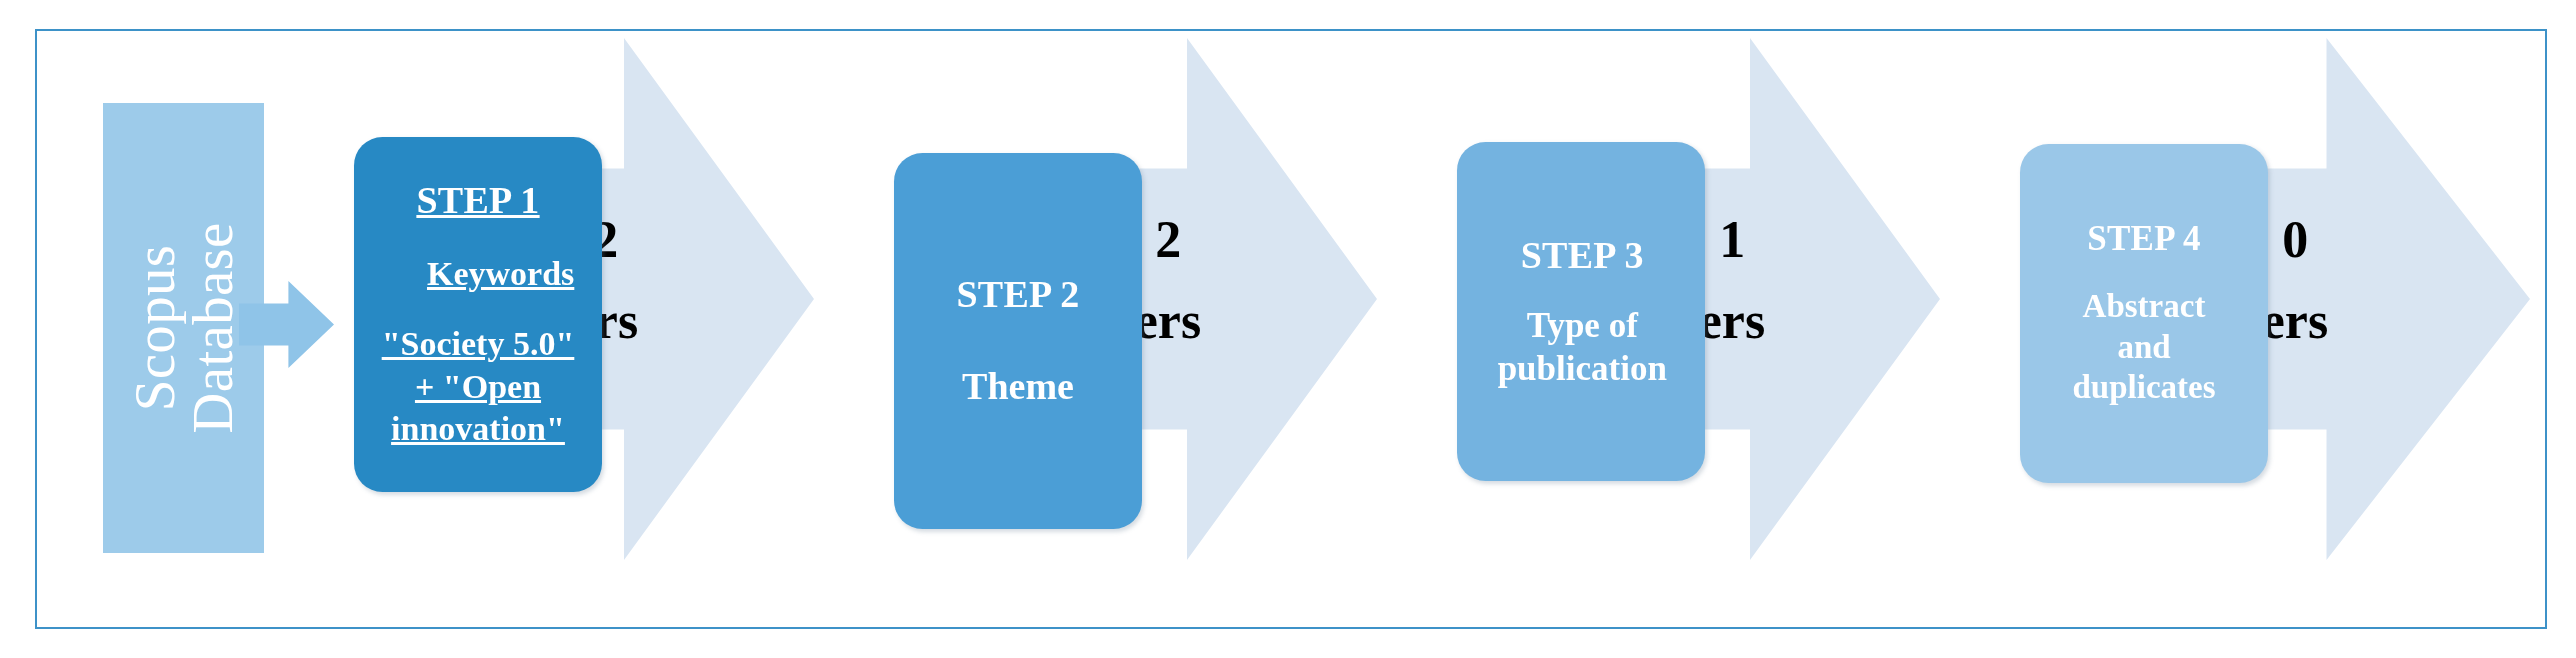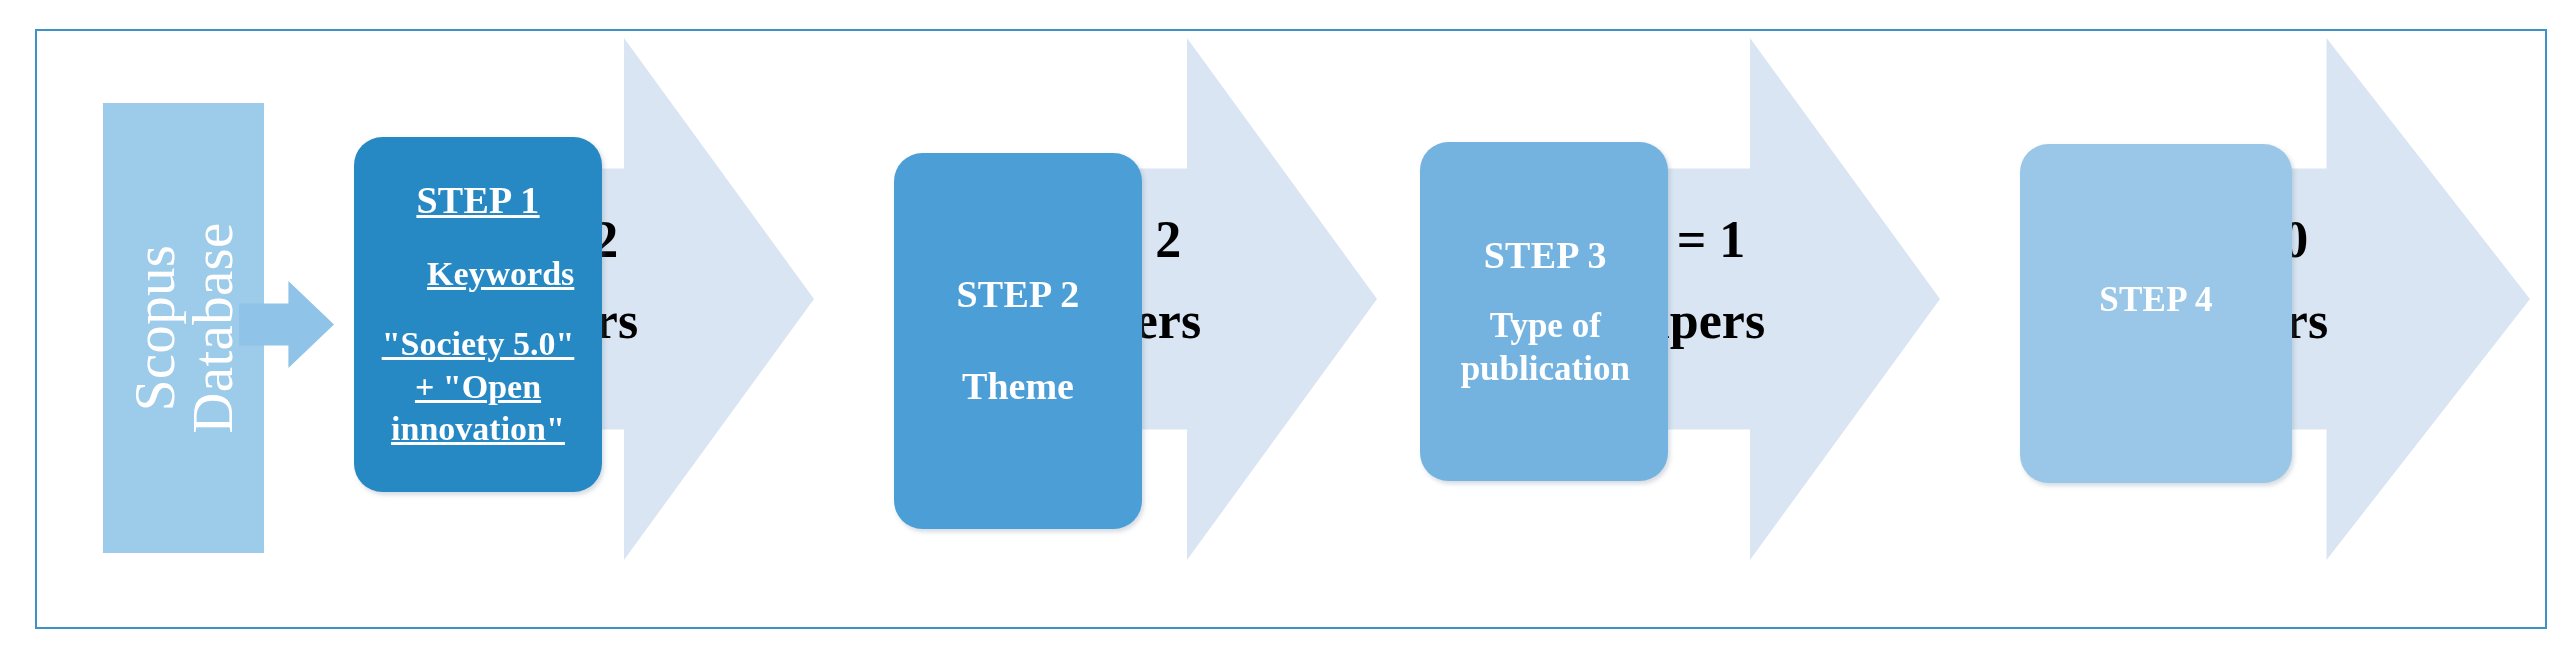--- a/index.html
+++ b/index.html
@@ -138,29 +138,29 @@
   #step-box-1 .step-desc .kw { margin-bottom: 27px; text-align: right; }
 
   #step-box-2 {
     left: 894px; top: 153px;  width: 248px; height: 376px;
     background: #4b9ed6;
   }
   #step-box-2 .step-title { font-size: 38px; margin-bottom: 31px; }
   #step-box-2 .step-desc  { font-size: 38px; line-height: 1.26; margin-top: 16px; }
 
   #step-box-3 {
-    left: 1420px; top: 142px;  width: 248px; height: 339px;
+    left: 1457px; top: 142px;  width: 248px; height: 339px;
     background: #74b3e0;
     padding-left: 12px;
   }
   #step-box-3 .step-title { font-size: 38px; margin-bottom: 28.5px; }
   #step-box-3 .step-desc  { font-size: 35px; line-height: 1.22; }
 
   #step-box-4 {
-    left: 2020px; top: 144px;  width: 272px; height: 339px;
+    left: 2020px; top: 144px;  width: 248px; height: 339px;
     background: #9ac7e8;
   }
   #step-box-4 .step-title { font-size: 35px; margin-bottom: 27px; }
   #step-box-4 .step-desc  { font-size: 33px; line-height: 1.24; }
 </style>
 </head>
 <body>
 
 <div id="canvas">
 
@@ -217,16 +217,21 @@
   <div class="step-box" id="step-box-3">
     <div class="step-title">STEP 3</div>
     <div class="step-desc">
       <span>Type of</span>
       <span>publication</span>
     </div>
   </div>
 
   <div class="step-box" id="step-box-4">
     <div class="step-title">STEP 4</div>
+    <div class="step-desc">
+      <span>Abstract</span>
+      <span>and</span>
+      <span>duplicates</span>
+    </div>
   </div>
 
 </div>
 
 
 </body></html>

